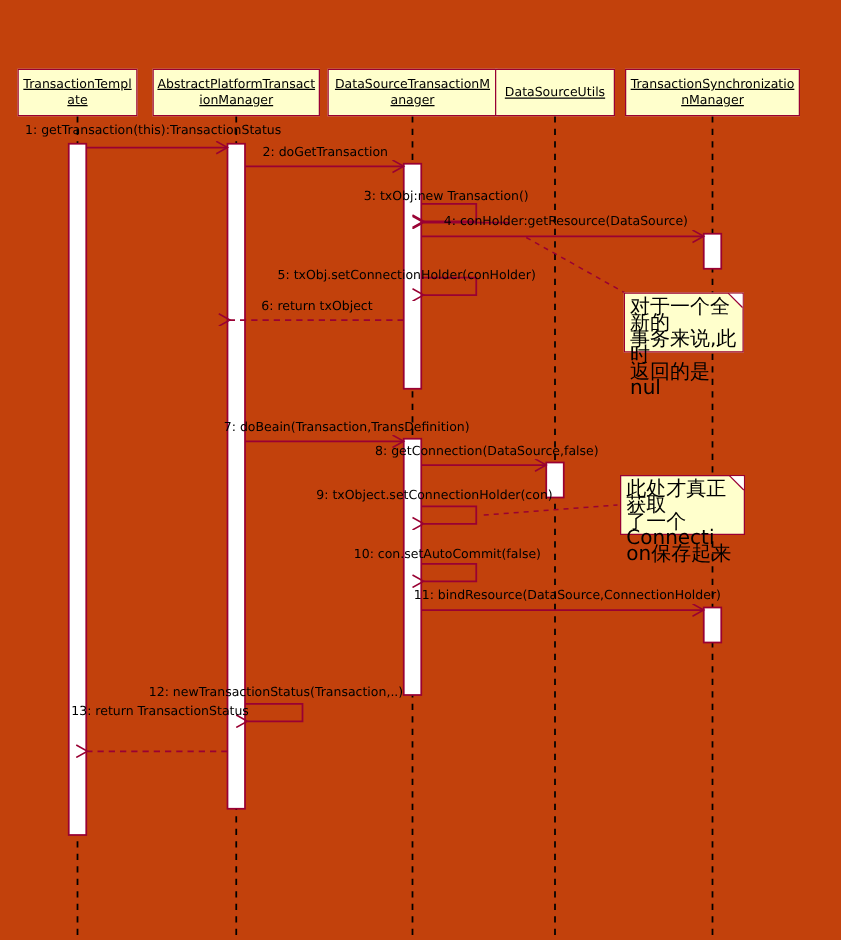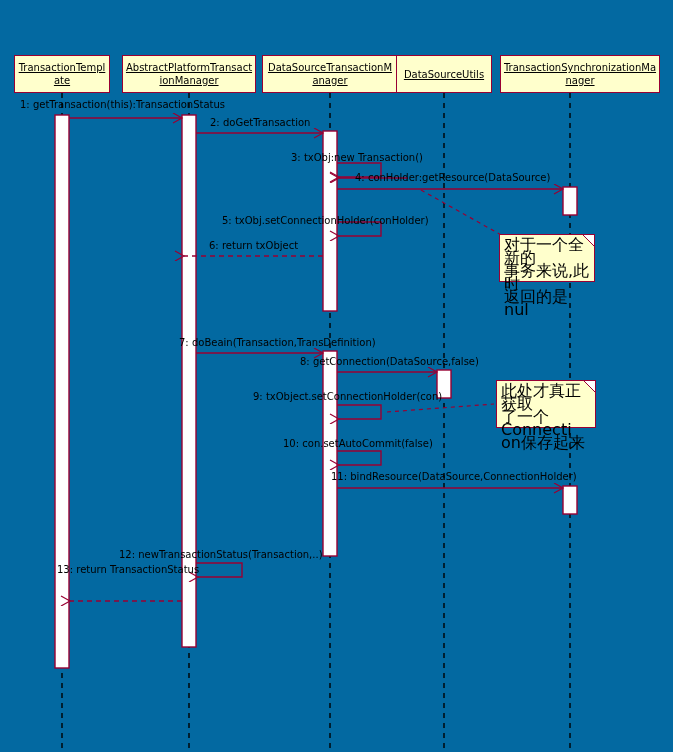--- a/index.html
+++ b/index.html
@@ -10,21 +10,21 @@
   body {
     font-family: "DejaVu Sans", sans-serif;
     width: 673px;
     height: 752px;
     overflow: hidden;
   }
   #diagram-root {
     position: relative;
     width: 673px;
     height: 752px;
-    background: #0369a1;
+    background: #c2410c;
   }
   svg#diagram-svg {
     position: absolute;
     left: 0;
     top: 0;
     width: 673px;
     height: 752px;
   }
   .lifeline-box {
     position: absolute;
@@ -153,21 +153,21 @@
   </div>
 
   <div class="lifeline-box" style="left:262px; top:55px; width:136px; height:38px;">
     <span class="lifeline-name">DataSourceTransactionManager</span>
   </div>
 
   <div class="lifeline-box" style="left:396px; top:55px; width:96px; height:38px;">
     <span class="lifeline-name">DataSourceUtils</span>
   </div>
 
-  <div class="lifeline-box" style="left:500px; top:55px; width:160px; height:38px;">
+  <div class="lifeline-box" style="left:500px; top:55px; width:140px; height:38px;">
     <span class="lifeline-name">TransactionSynchronizationManager</span>
   </div>
 
   <div class="msg-label" style="left:20px; top:99px;">1: getTransaction(this):TransactionStatus</div>
   <div class="msg-label" style="left:210px; top:117px;">2: doGetTransaction</div>
   <div class="msg-label" style="left:291px; top:152px;">3: txObj:new Transaction()</div>
   <div class="msg-label" style="left:355px; top:172px;">4: conHolder:getResource(DataSource)</div>
   <div class="msg-label" style="left:222px; top:215px;">5: txObj.setConnectionHolder(conHolder)</div>
   <div class="msg-label" style="left:209px; top:240px;">6: return txObject</div>
   <div class="msg-label" style="left:155px; top:337px;margin-left:24px;">7: doBeain(Transaction,TransDefinition)</div>

